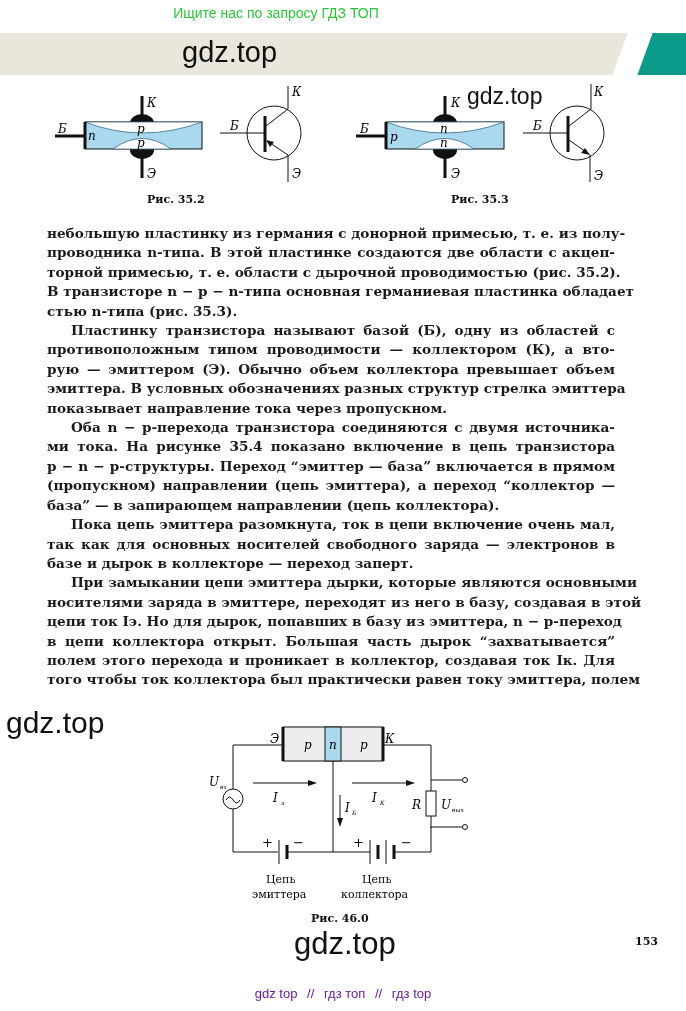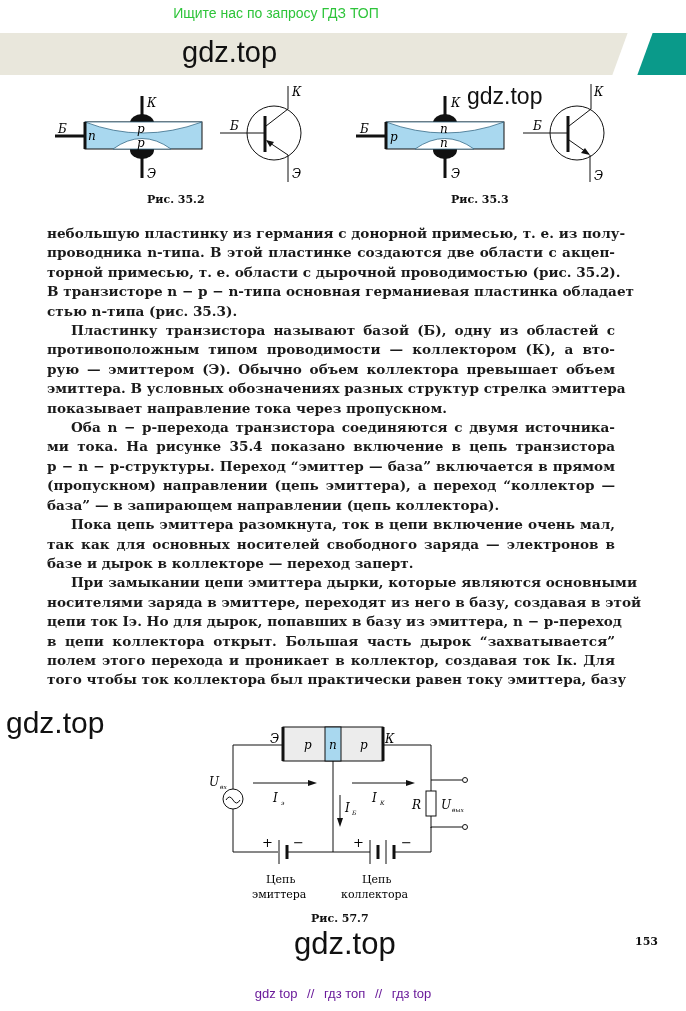--- a/index.html
+++ b/index.html
@@ -165,21 +165,21 @@
     <span class="line" style="padding-left:24px;">Пока цепь эмиттера разомкнута, ток в цепи включение очень мал,</span>
     <span class="line">так как для основных носителей свободного заряда — электронов в</span>
     <span class="line last">базе и дырок в коллекторе — переход заперт.</span>
   </p>
   <p>
     <span class="line" style="padding-left:24px;">При замыкании цепи эмиттера дырки, которые являются основными</span>
     <span class="line">носителями заряда в эмиттере, переходят из него в базу, создавая в этой</span>
     <span class="line">цепи ток Iэ. Но для дырок, попавших в базу из эмиттера, n − p-переход</span>
     <span class="line">в цепи коллектора открыт. Большая часть дырок “захватывается”</span>
     <span class="line">полем этого перехода и проникает в коллектор, создавая ток Iк. Для</span>
-    <span class="line">того чтобы ток коллектора был практически равен току эмиттера, базу</span>
+    <span class="line">того чтобы ток коллектора был практически равен току эмиттера, полем</span>
   </p>
 </div>
 
 <div class="watermark wm-left">gdz.top</div>
 
 <div class="figure" style="left:200px; top:720px; width:280px; height:210px;">
   <svg width="280" height="210" viewBox="0 0 280 210">
 
     <rect x="83" y="7" width="100" height="34" fill="#ececec" stroke="#111" stroke-width="1"></rect>
     <rect x="125" y="7" width="16" height="34" fill="#a9d8ef" stroke="#111" stroke-width="1"></rect>
@@ -239,21 +239,21 @@
     <line x1="140" y1="75" x2="140" y2="101" stroke="#111" stroke-width="1"></line>
     <polygon points="140,107 137,98 143,98" fill="#111"></polygon>
     <text x="145" y="92" font-size="12" font-style="italic">I</text>
     <text x="152" y="95" font-size="6" font-style="italic">Б</text>
 
     <text x="66" y="163" font-size="11">Цепь</text>
     <text x="52" y="178" font-size="11">эмиттера</text>
     <text x="162" y="163" font-size="11">Цепь</text>
     <text x="141" y="178" font-size="11">коллектора</text>
   </svg>
-  <div class="fig-caption" style="left:111px; top:192px;">Рис. 57.7</div>
+  <div class="fig-caption" style="left:111px; top:192px;">Рис. 46.0</div>
 </div>
 
 <div class="watermark wm-bottom">gdz.top</div>
 <div class="page-number">153</div>
 
 <div class="footer-links">
   <span>gdz top</span>
   <span>//</span>
   <span>гдз топ</span>
   <span>//</span>

